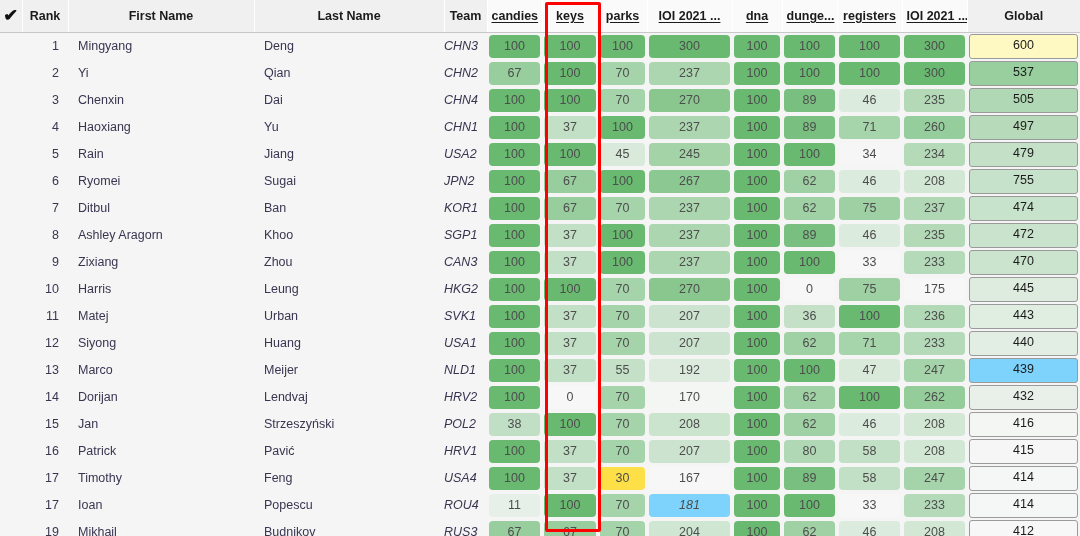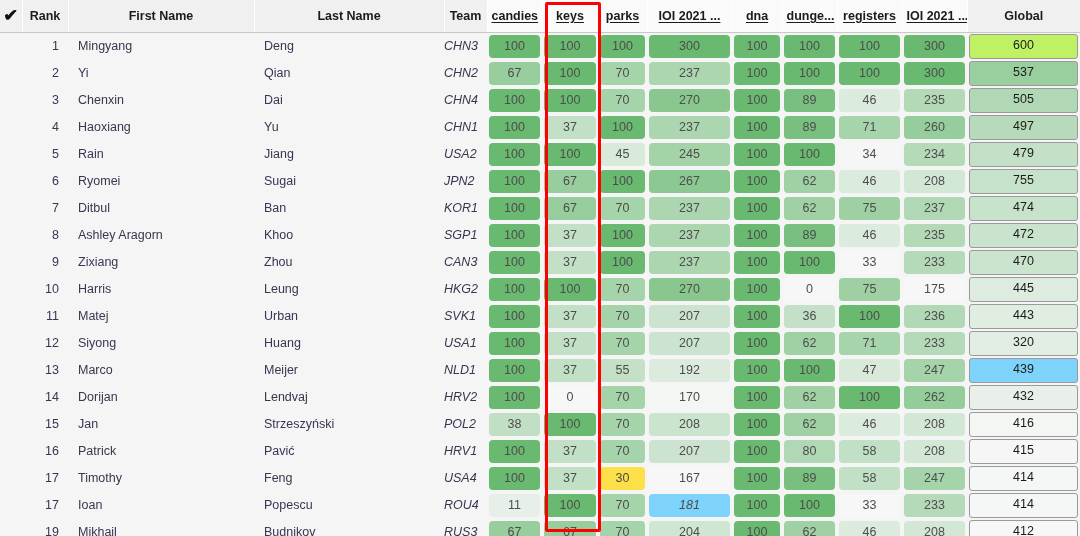--- a/index.html
+++ b/index.html
@@ -172,21 +172,21 @@
           <td class="val c-m6">
             <span class="pill" style="background: rgb(105, 185, 113);">100</span>
           </td>
           <td class="val c-m7">
             <span class="pill" style="background: rgb(105, 185, 113);">100</span>
           </td>
           <td class="val c-m8">
             <span class="pill" style="background: rgb(105, 185, 113);">300</span>
           </td>
           <td class="val c-glob">
-            <span class="pill global" style="background: #bef264;">600</span>
+            <span class="pill global" style="background: #fef9c3;">600</span>
           </td>
         </tr>
         <tr>
           <td class="checkcell"></td>
           <td class="plain rank">2</td>
           <td class="plain name">Yi</td>
           <td class="plain name">Qian</td>
           <td class="plain team">CHN2</td>
           <td class="val c-m1">
             <span class="pill" style="background: rgb(152, 205, 157);">67</span>
@@ -546,21 +546,21 @@
           <td class="val c-m6">
             <span class="pill" style="background: rgb(159, 209, 164);">62</span>
           </td>
           <td class="val c-m7">
             <span class="pill" style="background: rgb(166, 212, 171);">71</span>
           </td>
           <td class="val c-m8">
             <span class="pill" style="background: rgb(181, 218, 185);">233</span>
           </td>
           <td class="val c-glob">
-            <span class="pill global" style="background: rgb(226, 238, 227);">320</span>
+            <span class="pill global" style="background: rgb(226, 238, 227);">440</span>
           </td>
         </tr>
         <tr>
           <td class="checkcell"></td>
           <td class="plain rank">13</td>
           <td class="plain name">Marco</td>
           <td class="plain name">Meijer</td>
           <td class="plain team">NLD1</td>
           <td class="val c-m1">
             <span class="pill" style="background: rgb(105, 185, 113);">100</span>

